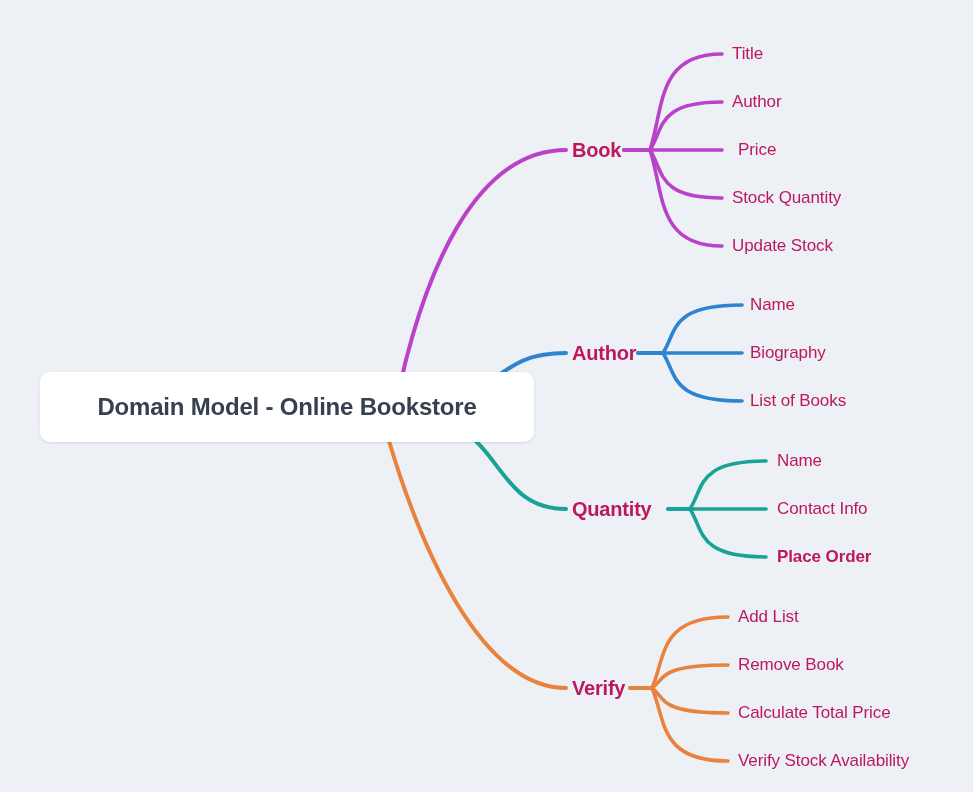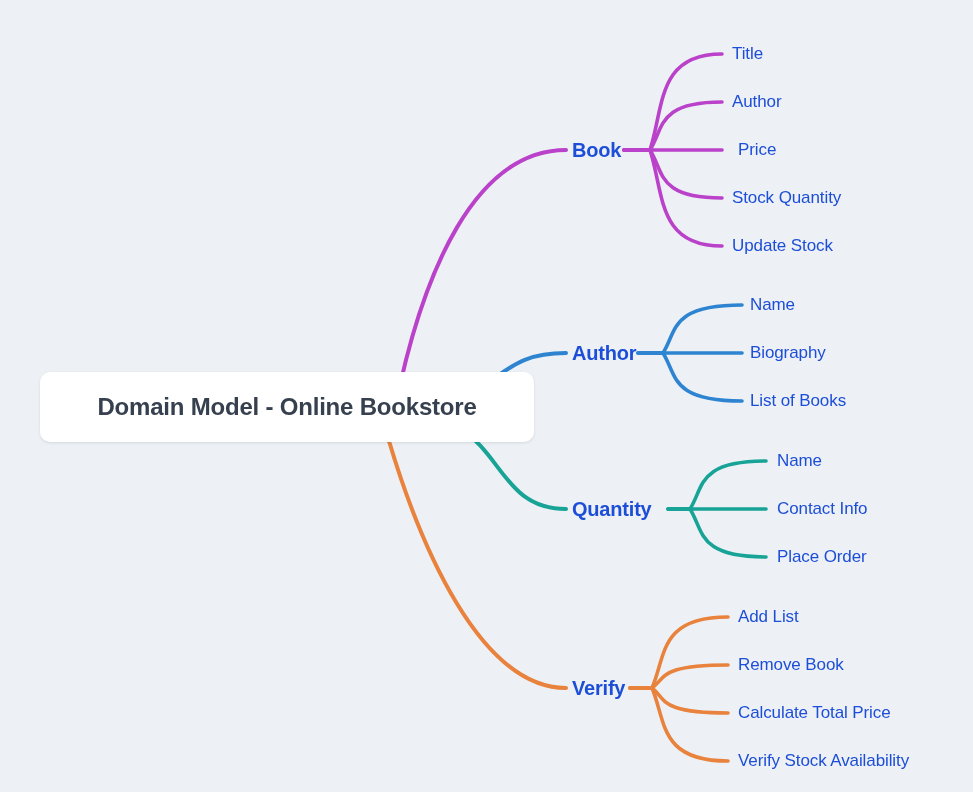--- a/index.html
+++ b/index.html
@@ -22,21 +22,21 @@
   #edges path {
     fill: none;
     stroke-linecap: round;
   }
   #edges path.trunk { stroke-width: 4px; }
   #edges path.twig  { stroke-width: 3.6px; }
   .node {
     position: absolute;
     transform: translateY(-50%);
     white-space: nowrap;
-    color: #1d4ed8;
+    color: #be185d;
     cursor: pointer;
   }
   .branch-label {
     font-size: 20px;
     font-weight: 600;
     letter-spacing: -0.2px;
   }
   .leaf-label {
     font-size: 17px;
     font-weight: 500;
@@ -103,18 +103,18 @@
 <div class="node leaf-label" style="left:732px; top:150px;margin-left:6px;">Price</div>
 <div class="node leaf-label" style="left:732px; top:198px;">Stock Quantity</div>
 <div class="node leaf-label" style="left:732px; top:246px;">Update Stock</div>
 
 <div class="node leaf-label" style="left:750px; top:305px;">Name</div>
 <div class="node leaf-label" style="left:750px; top:353px;">Biography</div>
 <div class="node leaf-label" style="left:750px; top:401px;">List of Books</div>
 
 <div class="node leaf-label" style="left:777px; top:461px;">Name</div>
 <div class="node leaf-label" style="left:777px; top:509px;">Contact Info</div>
-<div class="node leaf-label" style="left:777px; top:557px;">Place Order</div>
+<div class="node leaf-label" style="left:777px; top:557px;font-weight:bold;">Place Order</div>
 
 <div class="node leaf-label" style="left:738px; top:617px;">Add List</div>
 <div class="node leaf-label" style="left:738px; top:665px;">Remove Book</div>
 <div class="node leaf-label" style="left:738px; top:713px;">Calculate Total Price</div>
 <div class="node leaf-label" style="left:738px; top:761px;">Verify Stock Availability</div>
 
 </body></html>

